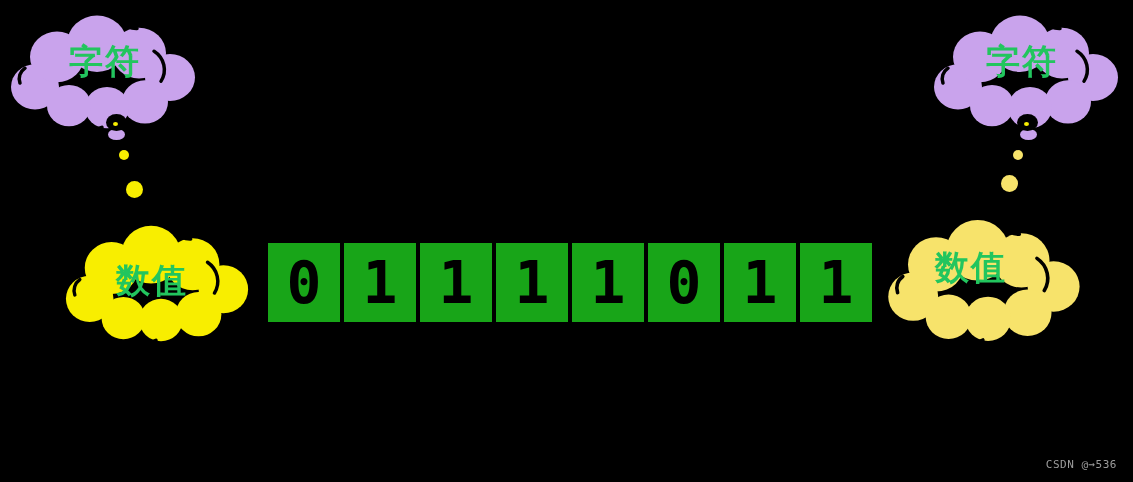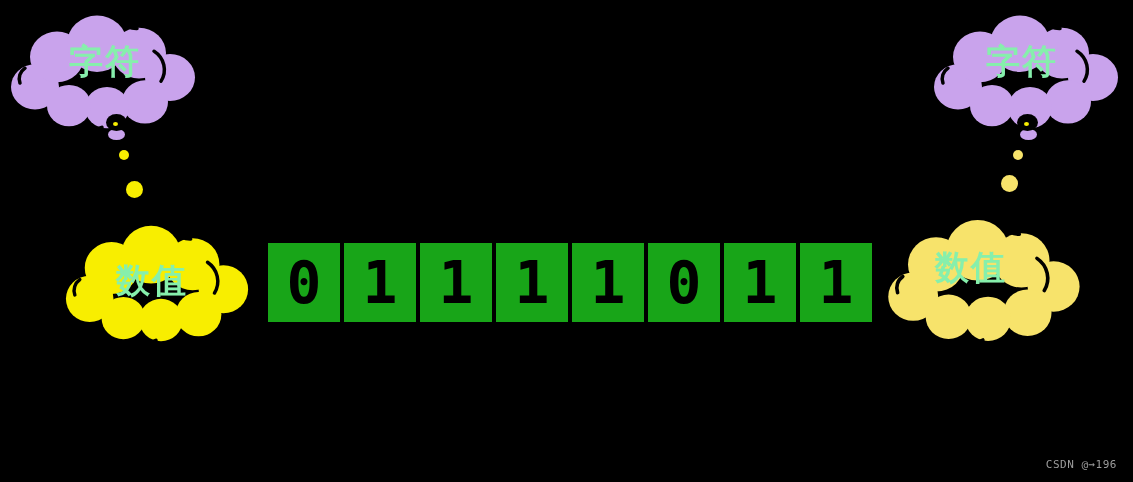--- a/index.html
+++ b/index.html
@@ -13,21 +13,21 @@
   
   .cloud{position:absolute;}
   .cloud-svg{position:absolute;inset:0;width:100%;height:100%;display:block;}
   .cloud.purple .cloud-svg{color:var(--cloud-purple);}
   .cloud.yellow-bright .cloud-svg{color:var(--cloud-yellow-bright);}
   .cloud.yellow-soft .cloud-svg{color:var(--cloud-yellow-soft);}
   .cloud-label{
     position:absolute;inset:0;
     display:flex;align-items:center;justify-content:center;
     font-family:"Liberation Serif","DejaVu Serif",serif;
-    font-weight:700;font-size:34px;letter-spacing:2px;color:#86efac;
+    font-weight:700;font-size:34px;letter-spacing:2px;color:#22c55e;
     pointer-events:none;
   }
   .cloud.char-left  .cloud-label{padding-bottom:16px;}
   .cloud.char-right .cloud-label{padding-bottom:16px;padding-right:12px;}
   .cloud.num-left   .cloud-label{padding-right:14px;padding-bottom:2px;}
   .cloud.num-right  .cloud-label{padding-right:30px;padding-bottom:22px;}
   
   .dot{position:absolute;border-radius:50%;}
   .crescent{position:absolute;border-radius:50%;background:var(--cloud-purple);}
   .mouth{position:absolute;border-radius:50%;background:#000;}
@@ -130,15 +130,15 @@
       <div class="bit-cell">0</div>
       <div class="bit-cell">1</div>
       <div class="bit-cell">1</div>
       <div class="bit-cell">1</div>
       <div class="bit-cell">1</div>
       <div class="bit-cell">0</div>
       <div class="bit-cell">1</div>
       <div class="bit-cell">1</div>
     </div>
 
-  <div class="watermark">CSDN @→196</div>
+  <div class="watermark">CSDN @→536</div>
 
 </div>
 
 </body></html>

